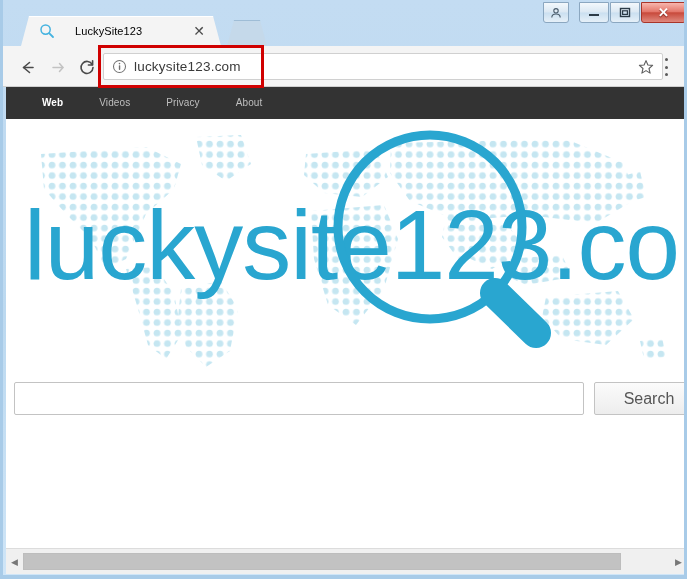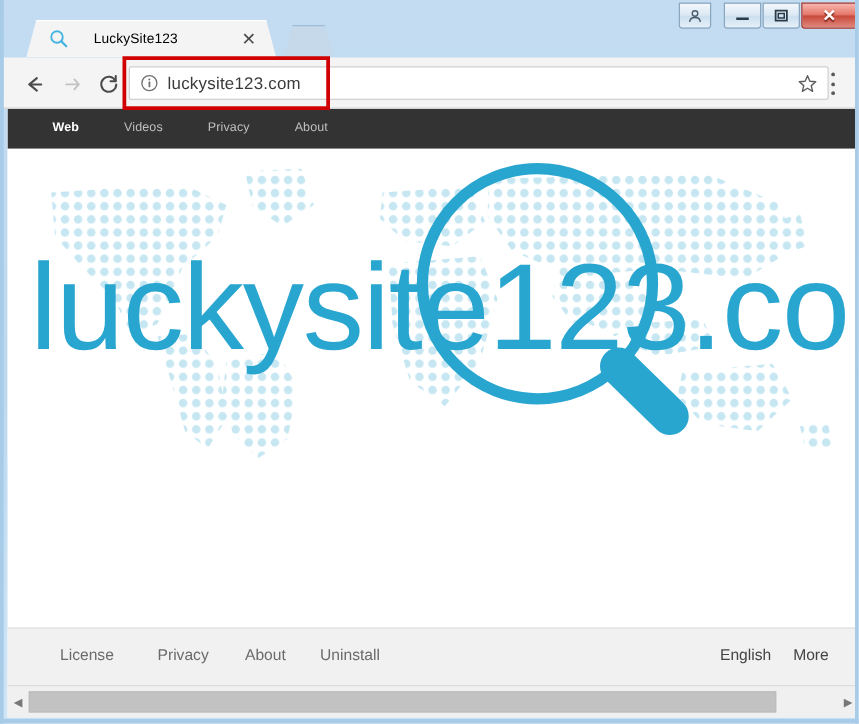--- a/index.html
+++ b/index.html
@@ -321,29 +321,25 @@
       <svg id="logo" viewBox="0 0 681 248">
         <text x="18" y="160" font-family="'Liberation Sans', sans-serif" font-size="98" fill="#29a6d0" letter-spacing="-1">luckysite123.com</text>
         <g fill="none" stroke="#29a6d0">
           <circle cx="424" cy="108" r="92" stroke-width="9"></circle>
           <line x1="489" y1="174" x2="530" y2="214" stroke-width="30" stroke-linecap="round"></line>
           <line x1="489" y1="174" x2="530" y2="214" stroke-width="15" stroke-linecap="round" stroke="#ffffff" opacity="0"></line>
         </g>
       </svg>
     </div>
 
-
-    <div id="footer">
-      <span class="flink" id="f-license">License</span>
-      <span class="flink" id="f-privacy">Privacy</span>
-      <span class="flink" id="f-about">About</span>
-      <span class="flink" id="f-uninstall">Uninstall</span>
-      <span class="flink" id="f-english">English</span>
-      <span class="flink" id="f-more">More</span>
-    </div>
+    <div id="searchrow">
+      <input id="search-input" type="text" placeholder="" style="">
+      <button id="search-button">Search</button>
+    </div>
+
 
     <div id="hscroll">
       <div class="sb-arrow">
         <span>◀</span>
       </div>
       <div id="sb-track">
         <div id="sb-thumb"></div>
       </div>
       <div class="sb-arrow">
         <span>▶</span>

